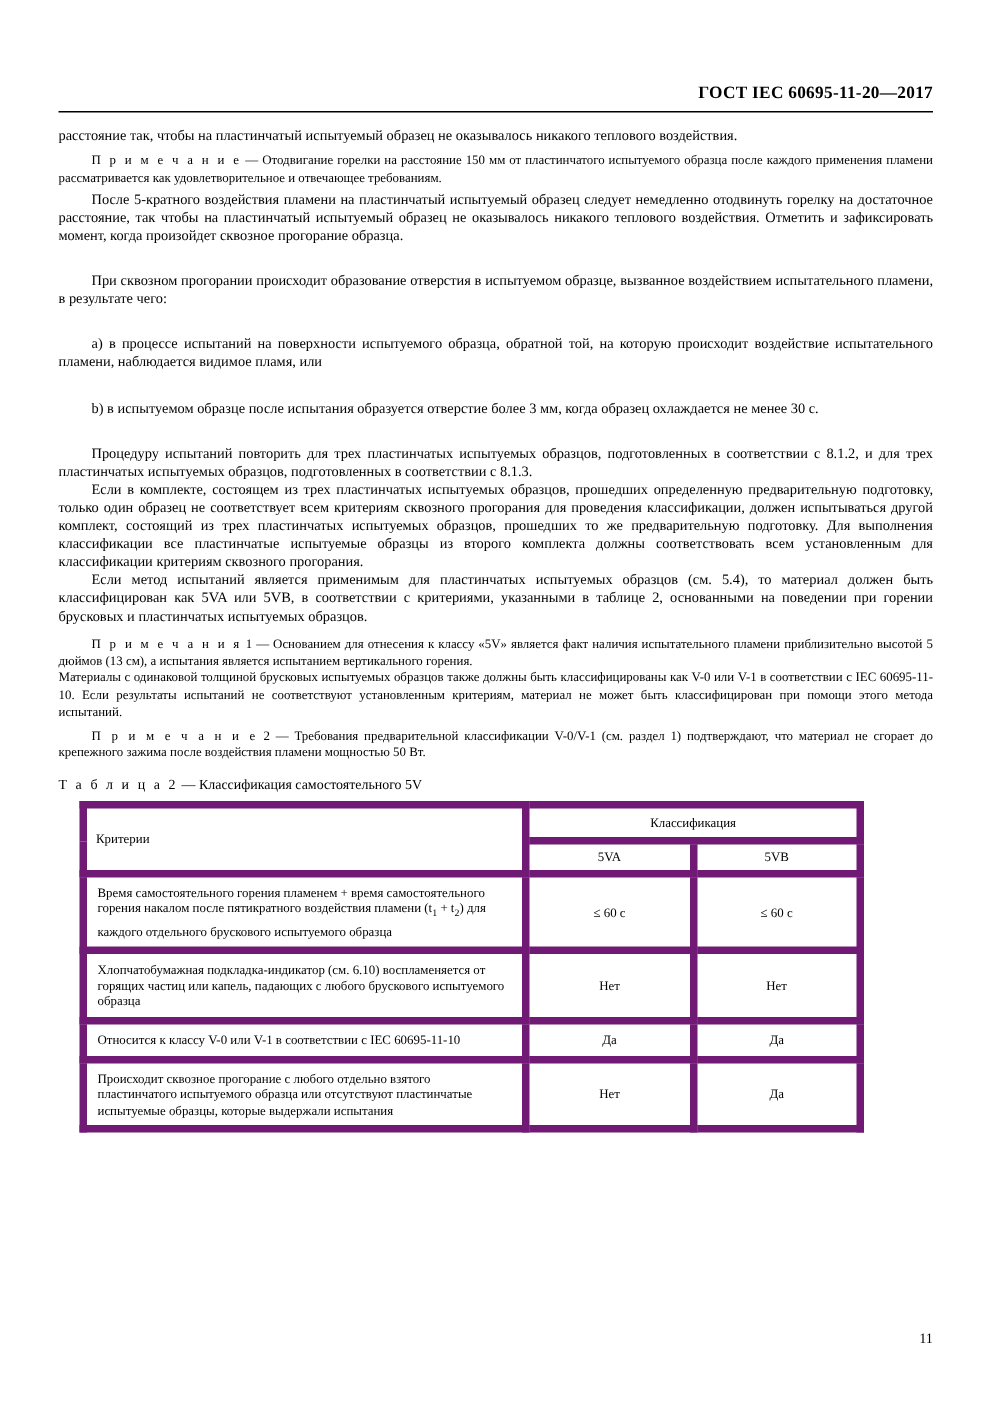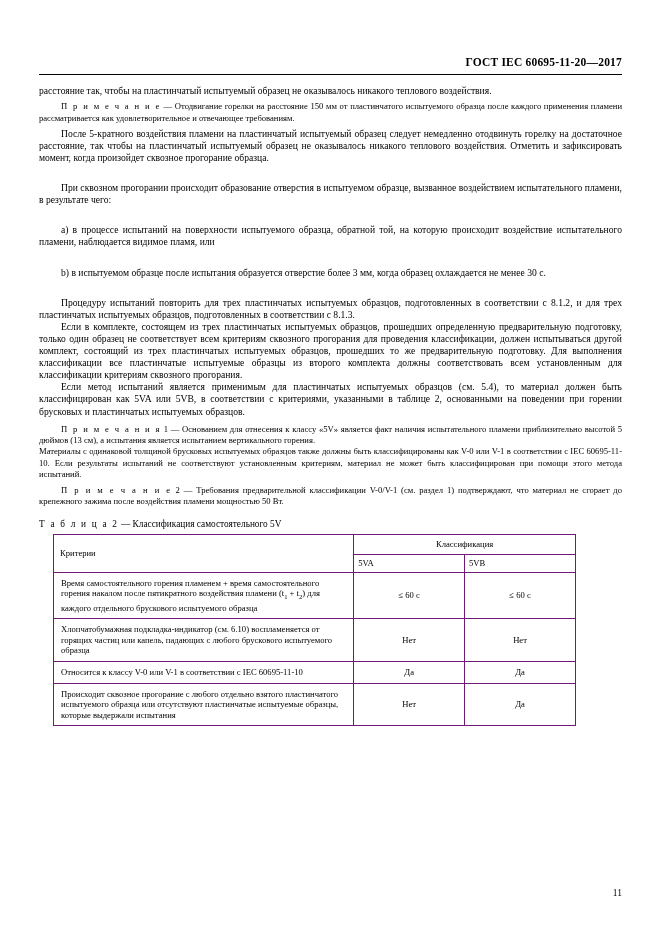--- a/index.html
+++ b/index.html
@@ -80,35 +80,35 @@
     letter-spacing: 1.7px;
   }
   table.clf {
     border-collapse: collapse;
     width: 523px;
     margin-left: 14px;
     font-size: 8.6px;
     line-height: 10.6px;
   }
   table.clf td, table.clf th {
-    border: 1px solid #701a75;
+    border: 5px solid #701a75;
     padding: 4px 6px;
     vertical-align: middle;
     font-weight: normal;
   }
   table.clf th.crit-head {
     text-align: left;
     vertical-align: middle;
     width: 310px;
   }
   table.clf th.class-head {
     text-align: center;
   }
   table.clf td.sub {
-    text-align: left;
+    text-align: center;
     padding: 3px 4px;
   }
   table.clf td.crit {
     text-align: left;
     padding: 5px 7px 5px 7px;
   }
   table.clf td.val {
     text-align: center;
     width: 106px;
   }

